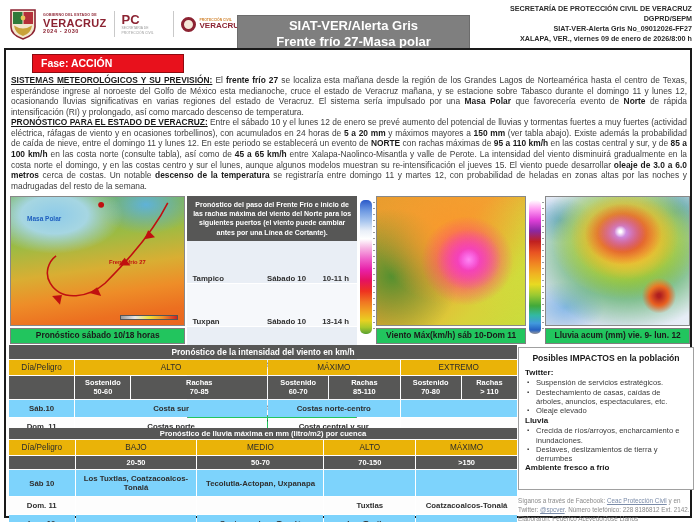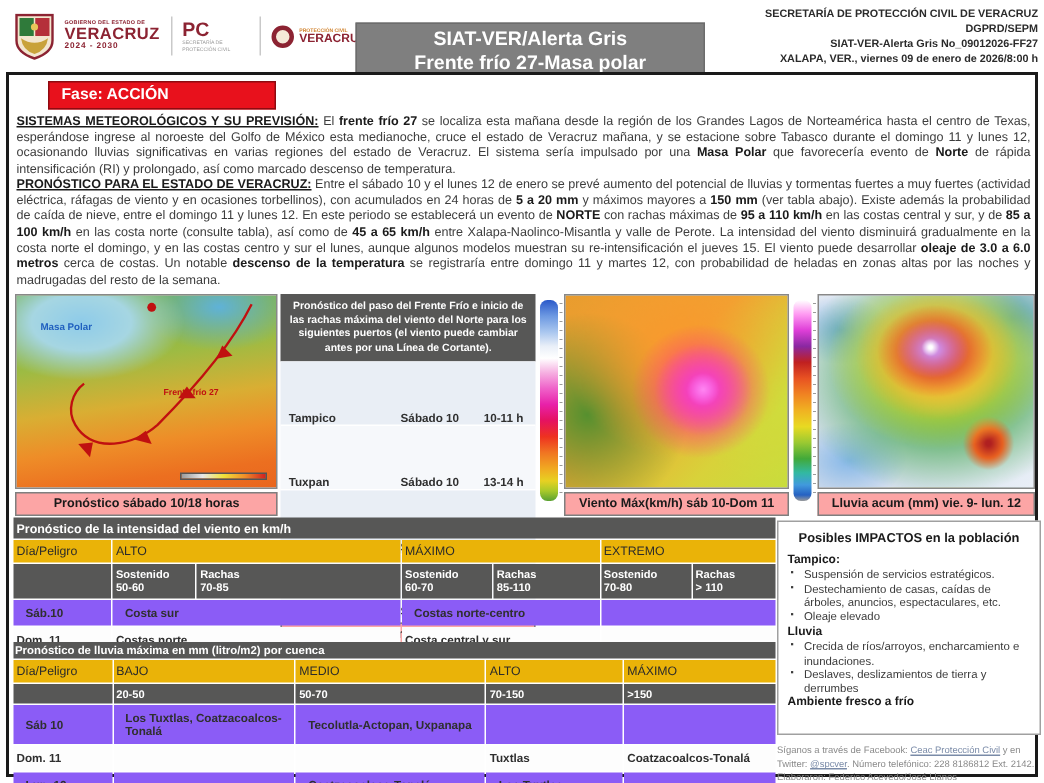--- a/index.html
+++ b/index.html
@@ -35,21 +35,21 @@
     position:absolute; left:26px; top:4px; width:152px; height:19px; background:#e8111c; border:1px solid #8e0a10;
     color:#fff; font-weight:bold; font-size:10.5px; line-height:17px; padding-left:8px;
   }
   .paras { position:absolute; left:5px; top:25px; width:676px; font-size:8.4px; line-height:1.26; text-align:justify; color:#3d3d3d; }
   .paras .b { font-weight:bold; color:#1a1a1a; }
   .paras .u { text-decoration:underline; }
   
   .panels { position:absolute; left:4px; top:146px; width:680px; height:148px; display:flex; align-items:stretch; }
   .panel { display:flex; flex-direction:column; }
   .caption {
-    margin-top:2px; background:#fca5a5; border:1px solid #7f7f7f; text-align:center;
+    margin-top:2px; background:#22c55e; border:1px solid #7f7f7f; text-align:center;
     font-weight:bold; font-size:8.4px; color:#1a1a1a; padding:2px 1px; line-height:1.15;
   }
   .map { position:relative; flex:1; border:1px solid #888; overflow:hidden; }
   .p-syn { width:177px; }
   .map-syn { background:
     radial-gradient(ellipse 55% 42% at 25% 14%, #8ecbe9 0%, #a6d6e2 35%, rgba(142,203,233,0) 72%),
     radial-gradient(ellipse 45% 35% at 78% 6%, #5fb2d8 0%, rgba(95,178,216,0) 65%),
     linear-gradient(172deg, #74b04a 6%, #9dbb43 34%, #d9ae33 55%, #ee8d28 72%, #ec6f20 88%, #e9661e 100%); }
   .lbl-cold { position:absolute; left:16px; top:18px; color:#1f5fbf; font-weight:bold; font-size:6.5px; }
   .lbl-front { position:absolute; left:98px; top:62px; color:#c01010; font-weight:bold; font-size:5.8px; }
@@ -88,26 +88,26 @@
     radial-gradient(ellipse 12% 14% at 79% 77%, #b02020 10%, #e86020 55%, rgba(232,96,32,0) 100%),
     radial-gradient(ellipse 70% 62% at 58% 42%, #44a84c 35%, rgba(68,168,76,0) 100%),
     radial-gradient(ellipse 26% 20% at 10% 18%, #82b2e6 0%, rgba(130,178,230,0) 90%),
     radial-gradient(ellipse 30% 24% at 90% 12%, #6fa8e2 0%, rgba(111,168,226,0) 90%),
     radial-gradient(ellipse 30% 22% at 14% 86%, #86b8e8 0%, rgba(134,184,232,0) 90%),
     linear-gradient(135deg,#e2e9f3 0%,#cfdaeb 50%,#e9eff7 100%); }
   
   .dtab { position:absolute; left:2px; width:510px; border-collapse:separate; border-spacing:1px; table-layout:fixed; }
   .wtab { top:294px; }
   .rtab { top:377px; }
-  .dtab td { text-align:left; vertical-align:middle; font-size:7.8px; color:#2f2f2f; padding:1px 2px; }
+  .dtab td { text-align:center; vertical-align:middle; font-size:7.8px; color:#2f2f2f; padding:1px 2px; }
   .tbar td { background:#575756; color:#fff; font-weight:bold; font-size:8.3px; padding:2px; }
   .rtab .tbar td { font-size:7.6px; padding:1px; }
   .thead2 td { background:#eab308; font-weight:normal; font-size:8.2px; color:#2b2b2b; padding:3px 2px; }
   .tdark td { background:#575756; color:#fff; font-weight:bold; font-size:7.4px; line-height:1.25; padding:2px; }
-  .r-odd td { background:#8b5cf6; font-weight:bold; padding:4px 8px; }
+  .r-odd td { background:#7dd3fc; font-weight:bold; padding:4px 8px; }
   .r-even td { background:#fdfdfd; font-weight:bold; padding:4px 2px; }
   
   .impacts { position:absolute; left:512px; top:297px; width:176px; height:143px; border:1px solid #a0a0a0; background:#fff; padding:5px 6px 2px 6px; }
   .imp-title { text-align:center; font-weight:bold; font-size:8.6px; color:#1a1a1a; margin-bottom:5px; }
   .imp-h { font-weight:bold; font-size:8px; color:#1a1a1a; line-height:1.3; }
   .imp-item { display:grid; grid-template-columns:9px 1fr; font-size:7.6px; color:#3a3a3a; line-height:1.22; padding-left:2px; }
   .imp-item .blt { color:#3a3a3a; font-size:6px; line-height:1.6; }
   
   .foot { position:absolute; left:512px; top:447px; width:178px; font-size:6.3px; color:#8a8a8a; line-height:1.4; }
   .foot a { color:#7a8ba8; text-decoration:underline; cursor:pointer; }
@@ -336,21 +336,21 @@
         <td></td>
         <td>Coatzacoalcos-Tonalá</td>
         <td>Los Tuxtlas,</td>
         <td></td>
       </tr>
     </tbody>
       </table>
 
     <aside class="impacts">
       <div class="imp-title">Posibles IMPACTOS en la población</div>
-      <div class="imp-h">Tampico:</div>
+      <div class="imp-h">Twitter:</div>
       <div class="imp-item">
           <span class="blt">▪</span>
           <span>Suspensión de servicios estratégicos.</span>
         </div>
       <div class="imp-item">
           <span class="blt">▪</span>
           <span>Destechamiento de casas, caídas de árboles, anuncios, espectaculares, etc.</span>
         </div>
       <div class="imp-item">
           <span class="blt">▪</span>

